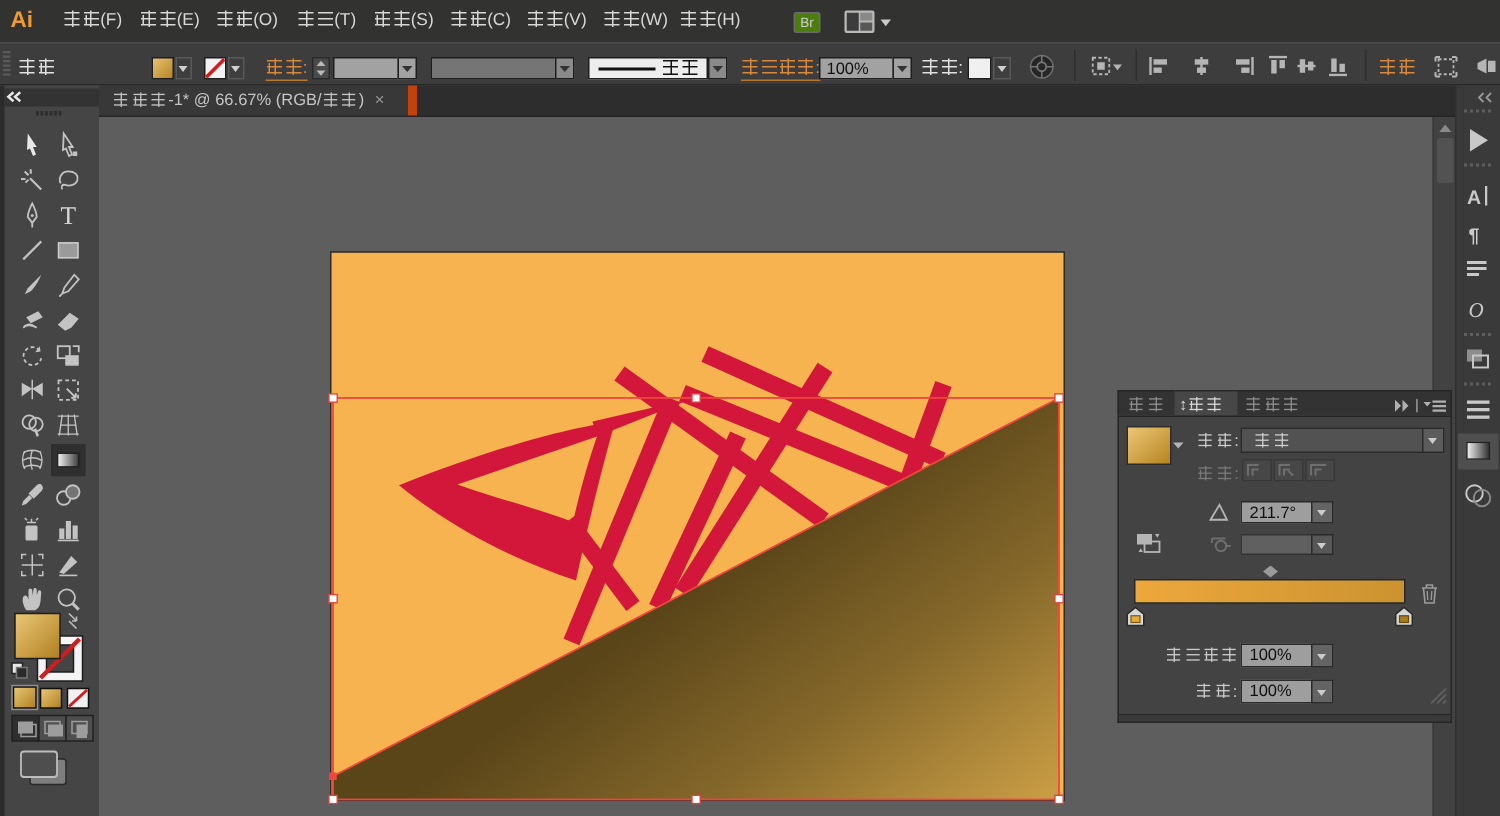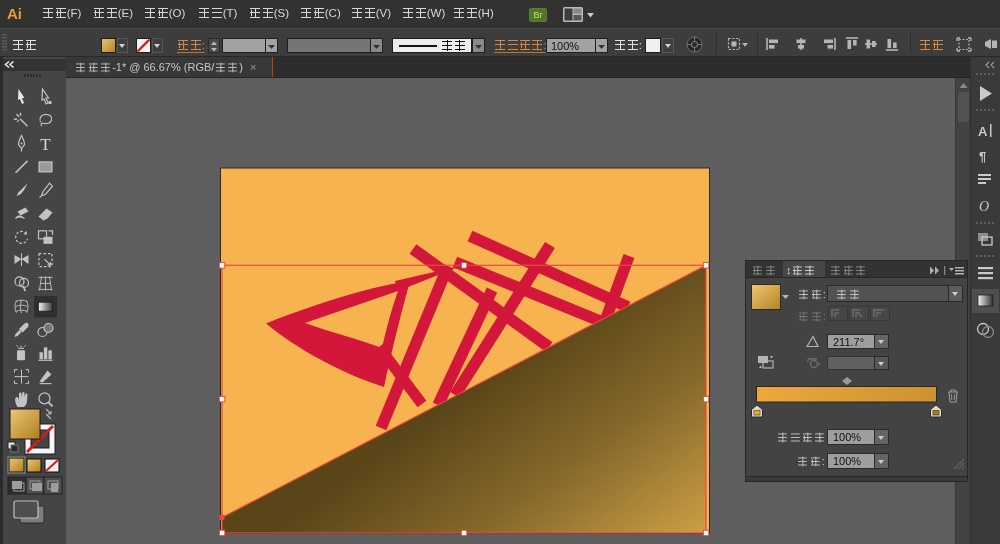--- a/index.html
+++ b/index.html
@@ -25,21 +25,21 @@
 .obox{position:absolute;background:#a2a2a2;border:1px solid #1e1e1e;box-sizing:border-box;
  font-size:11px;color:#111;line-height:12px;}
 .dbtn{position:absolute;background:#6a6a6a;border:1px solid #1e1e1e;box-sizing:border-box;}
 .dbtn:before{content:"";position:absolute;left:50%;top:50%;margin:-1.5px 0 0 -3.5px;
  border-left:3.5px solid transparent;border-right:3.5px solid transparent;border-top:4px solid #d0d0d0;}
 .orange{color:#d7883f;}
 
 #tools{left:0;top:57px;width:66px;height:487px;background:#454545;}
 
 #tabbar{left:66px;top:57px;width:934px;height:21px;background:#2d2d2d;border-bottom:1px solid #242424;box-sizing:border-box;}
-#doctab{position:absolute;left:0;top:0;width:206px;height:20px;background:#383838;border-right:1px solid #c2410c;color:#c5c5c5;font-size:11px;line-height:20px;white-space:nowrap;}
+#doctab{position:absolute;left:0;top:0;width:206px;height:20px;background:#383838;border-right:6px solid #c2410c;color:#c5c5c5;font-size:11px;line-height:20px;white-space:nowrap;}
 
 #canvas{left:66px;top:78px;width:889px;height:466px;background:#5e5e5e;}
 
 #vscroll{left:955px;top:78px;width:15px;height:466px;background:#424242;border-left:1px solid #383838;box-sizing:border-box;}
 
 #dock{left:970px;top:57px;width:30px;height:487px;background:#3a3a3a;border-left:1px solid #2f2f2f;box-sizing:border-box;}
 
 #panel{left:745px;top:260px;width:223px;height:221px;z-index:10;}
 #ptabs{position:absolute;left:0;top:0;width:223px;height:17px;background:#333333;border:1px solid #262626;border-bottom:none;box-sizing:border-box;}
 #pbody{position:absolute;left:0;top:17px;width:223px;height:200px;background:#434343;border:1px solid #262626;box-sizing:border-box;}

